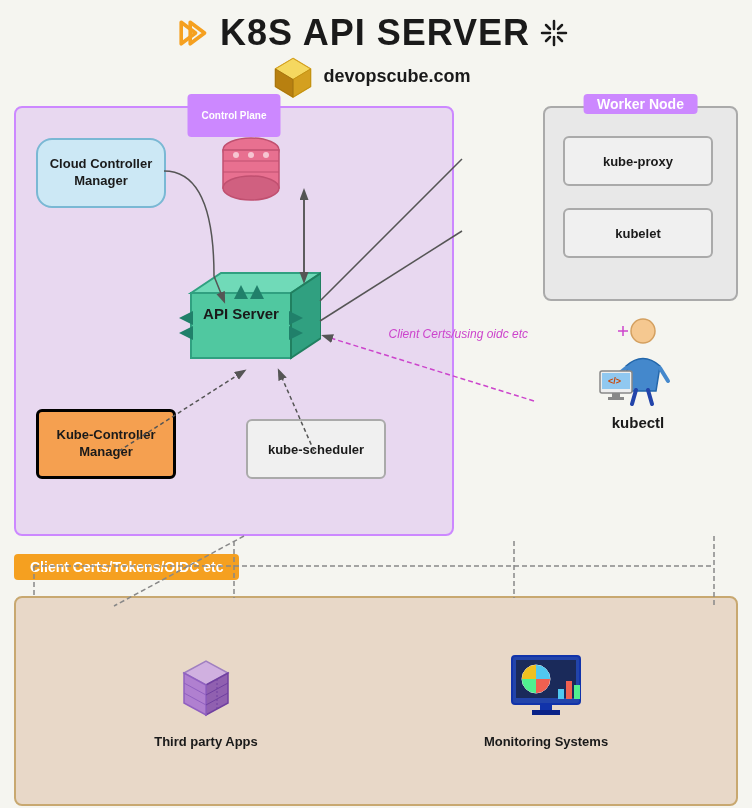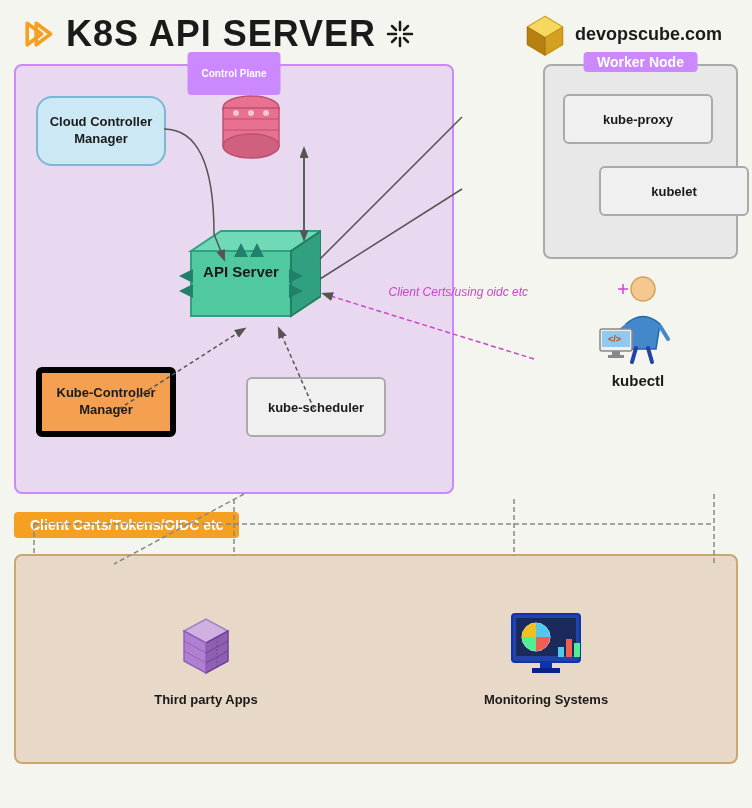--- a/index.html
+++ b/index.html
@@ -12,20 +12,21 @@
       position: relative;
     }
 
     
     .header {
       display: flex;
       align-items: center;
       justify-content: space-between;
       padding: 12px 30px 8px 20px;
       background: #f5f5f0;
+      flex-direction: column;
     }
     .header-left {
       display: flex;
       align-items: center;
       gap: 10px;
     }
     .chevron-icon {
       width: 36px;
       height: 36px;
     }
@@ -129,21 +130,21 @@
     }
 
     
     .kube-ctrl-box {
       position: absolute;
       bottom: 55px;
       left: 20px;
       width: 140px;
       height: 70px;
       background: #f5a050;
-      border: 6px solid #000000;
+      border: 3px solid #000000;
       border-radius: 6px;
       display: flex;
       align-items: center;
       justify-content: center;
       text-align: center;
       font-size: 13px;
       font-weight: 600;
       color: #1a1a1a;
       line-height: 1.3;
     }
@@ -221,21 +222,20 @@
       height: 50px;
       background: #f0f0f0;
       border: 2px solid #aaa;
       border-radius: 6px;
       display: flex;
       align-items: center;
       justify-content: center;
       font-size: 13px;
       font-weight: 600;
       color: #1a1a1a;
-      margin-left: 36px;
     }
 
     
     .kubectl-area {
       position: absolute;
       top: 240px;
       right: 0;
       width: 200px;
       display: flex;
       flex-direction: column;

